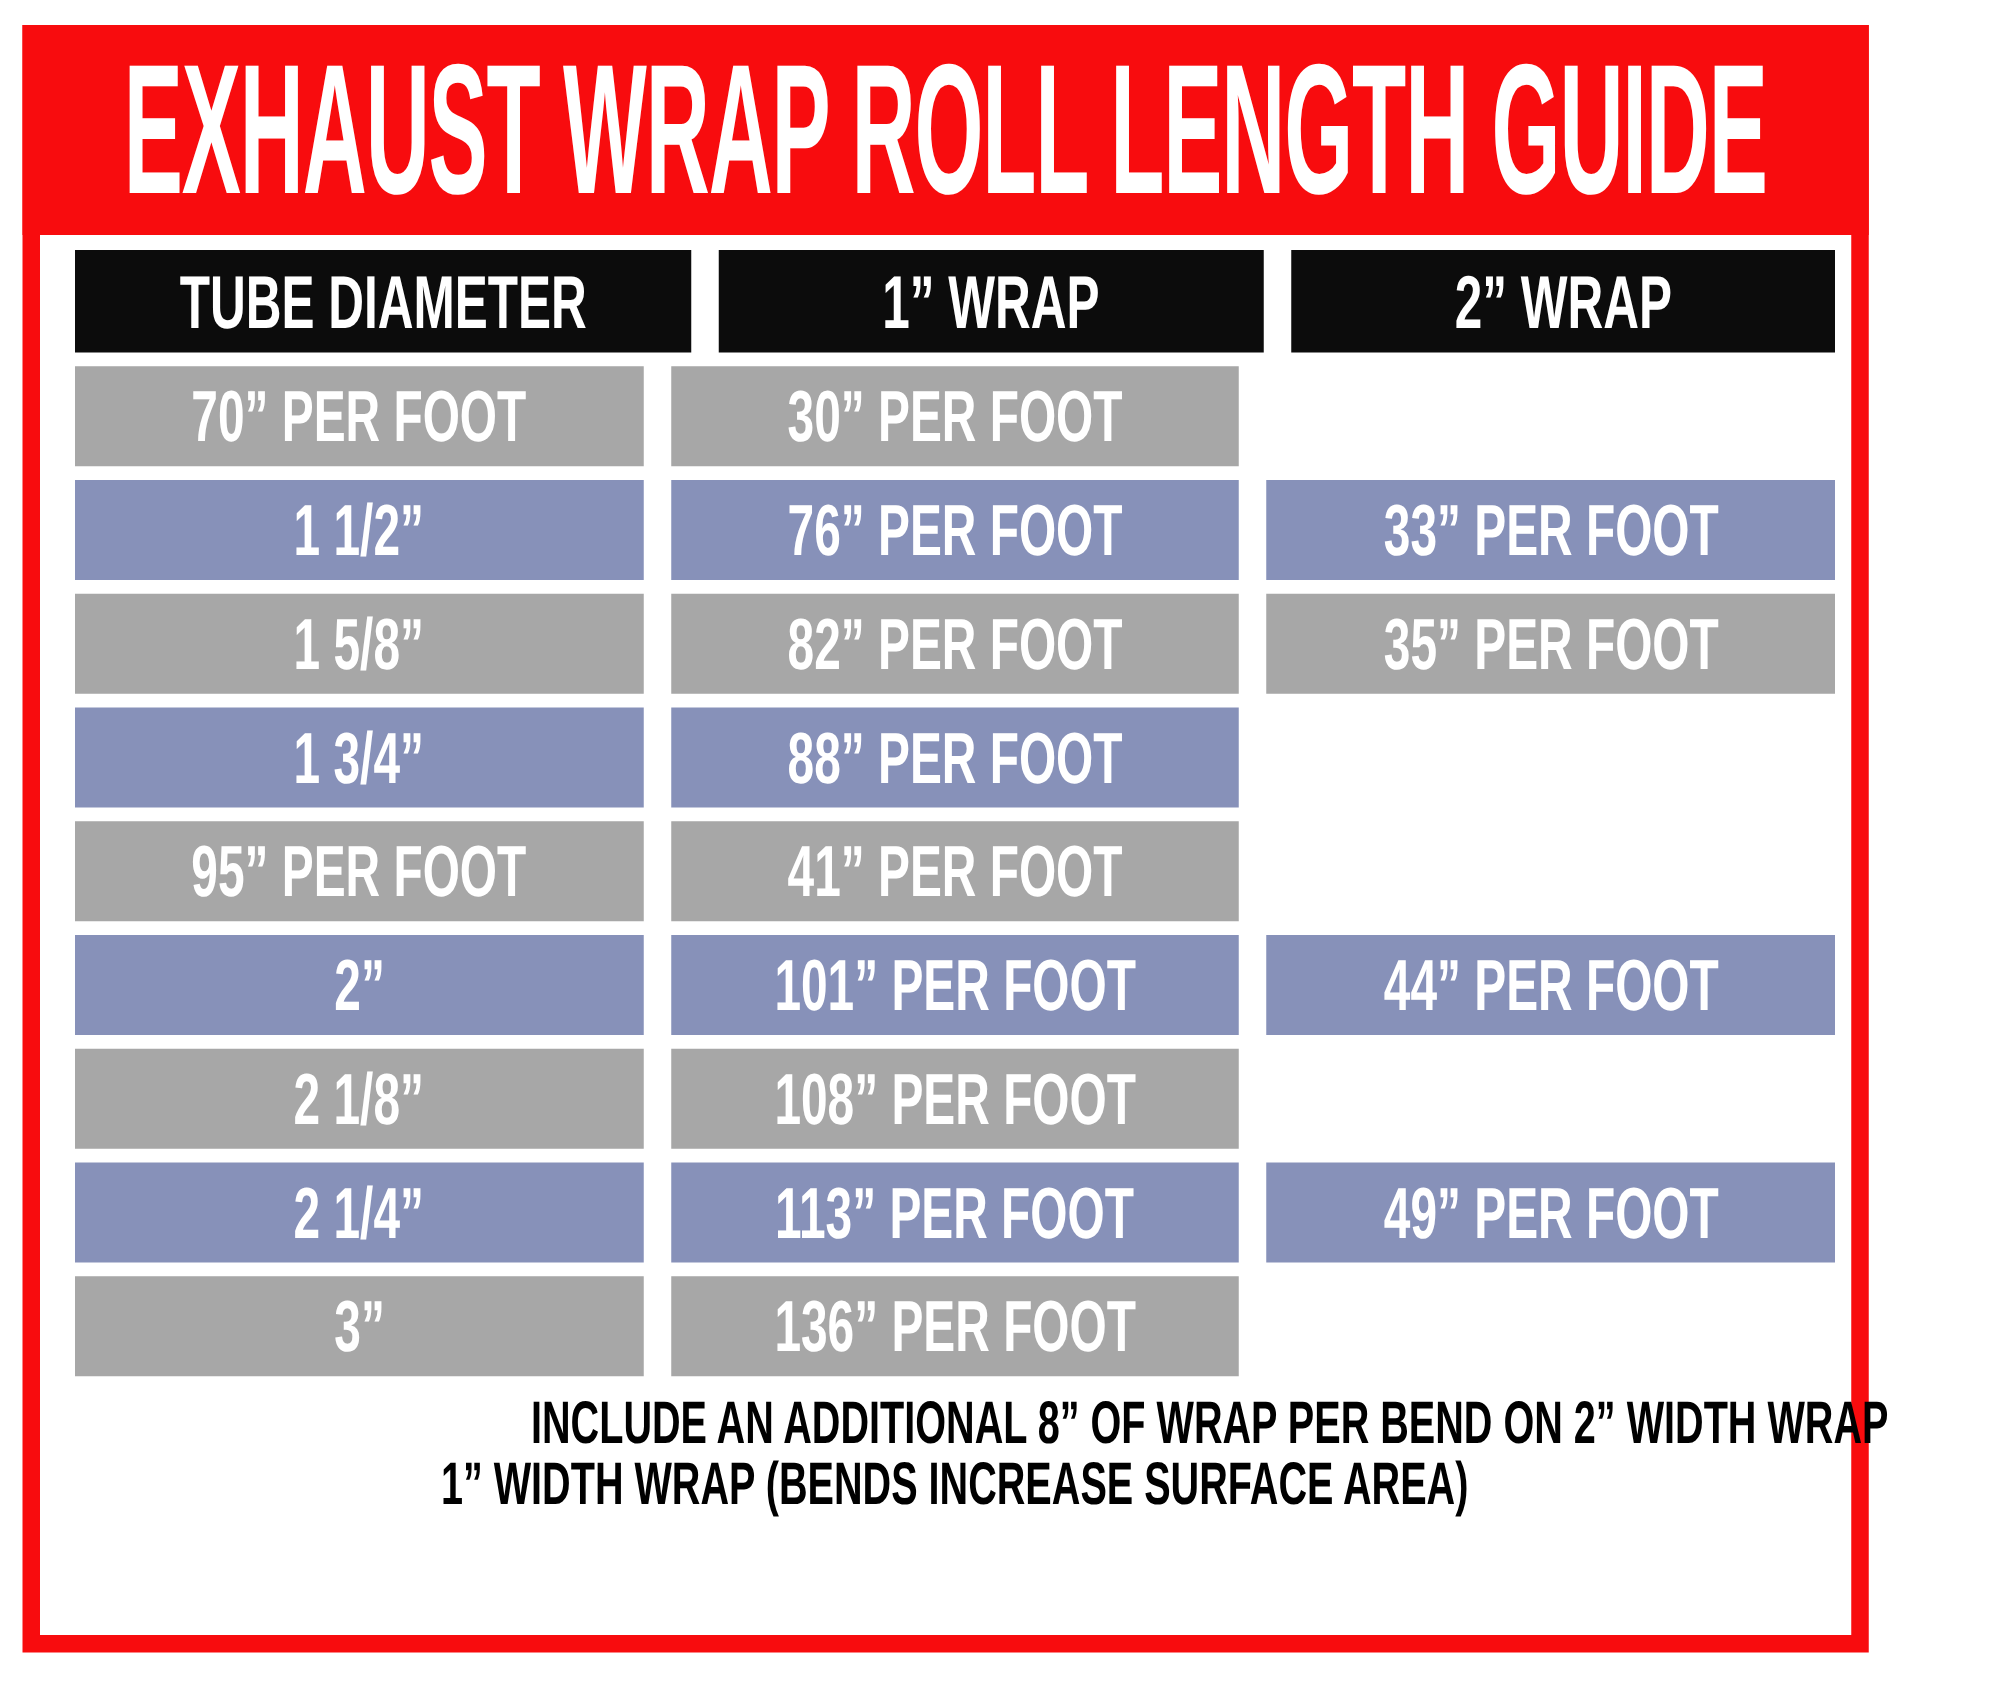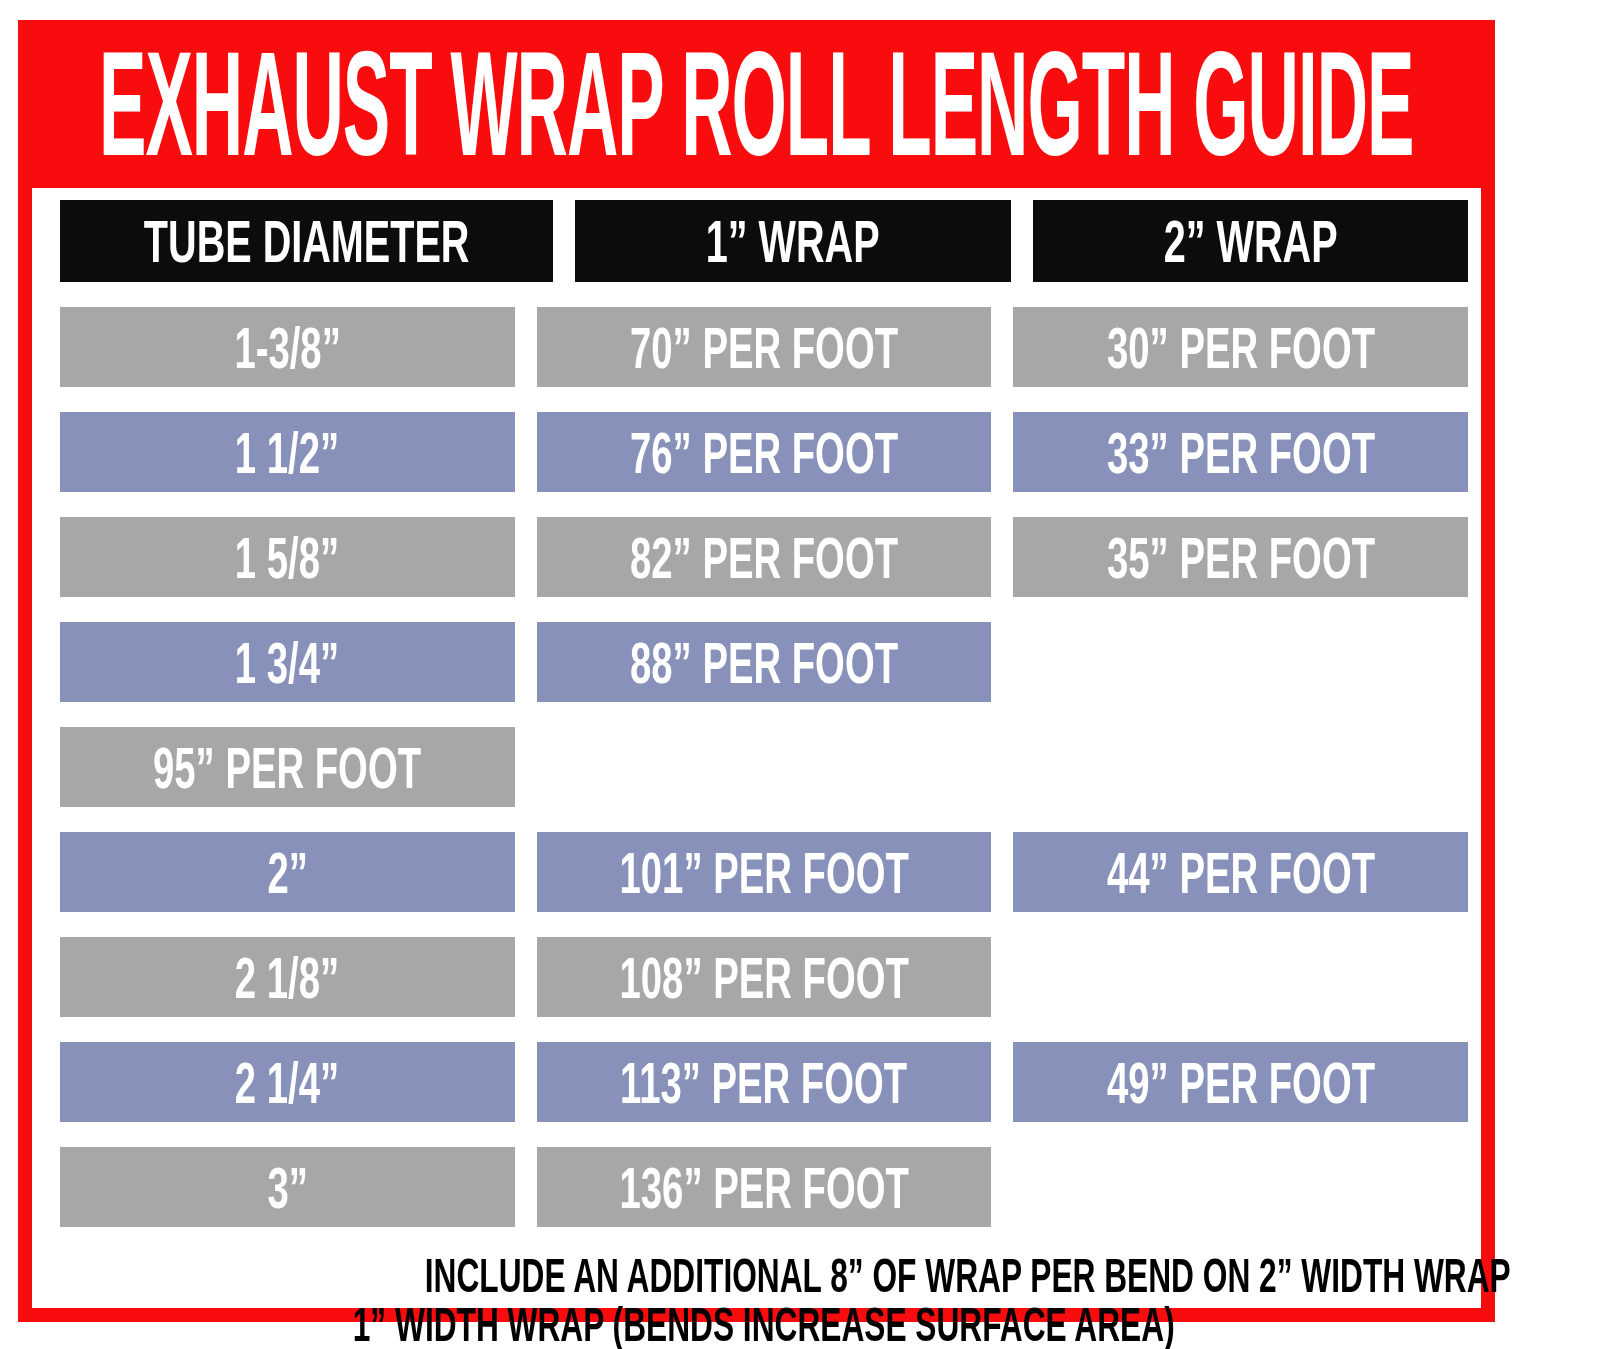--- a/index.html
+++ b/index.html
@@ -38,21 +38,21 @@
   }
   
   .content{
     position:absolute;
     left:60px; right:52px; top:200px;
   }
   .row{
     display:grid;
     grid-template-columns:1fr 1fr 1fr;
     column-gap:22px;
-    margin-bottom:25px;
+    margin-bottom:11px;
   }
   .cell{
     display:flex; align-items:center; justify-content:center;
     height:80px;
     color:#fff;
     font-size:58px;
   }
   .head-row .cell{
     height:82px;
     background:var(--header_black);
@@ -96,23 +96,20 @@
       <div class="cell">
           <span class="cx">1” WRAP</span>
         </div>
       <div class="cell">
           <span class="cx">2” WRAP</span>
         </div>
     </div>
 
     <div class="row data-row">
       <div class="cell">
-          <span class="cx">1-3/8”</span>
-        </div>
-      <div class="cell">
           <span class="cx">70” PER FOOT</span>
         </div>
       <div class="cell">
           <span class="cx">30” PER FOOT</span>
         </div>
     </div>
 
     <div class="row data-row">
       <div class="cell">
           <span class="cx">1 1/2”</span>
@@ -142,20 +139,23 @@
           <span class="cx">1 3/4”</span>
         </div>
       <div class="cell">
           <span class="cx">88” PER FOOT</span>
         </div>
     </div>
 
     <div class="row data-row">
       <div class="cell">
           <span class="cx">95” PER FOOT</span>
+        </div>
+      <div class="cell">
+          <span class="cx">41” PER FOOT</span>
         </div>
     </div>
 
     <div class="row data-row">
       <div class="cell">
           <span class="cx">2”</span>
         </div>
       <div class="cell">
           <span class="cx">101” PER FOOT</span>
         </div>

